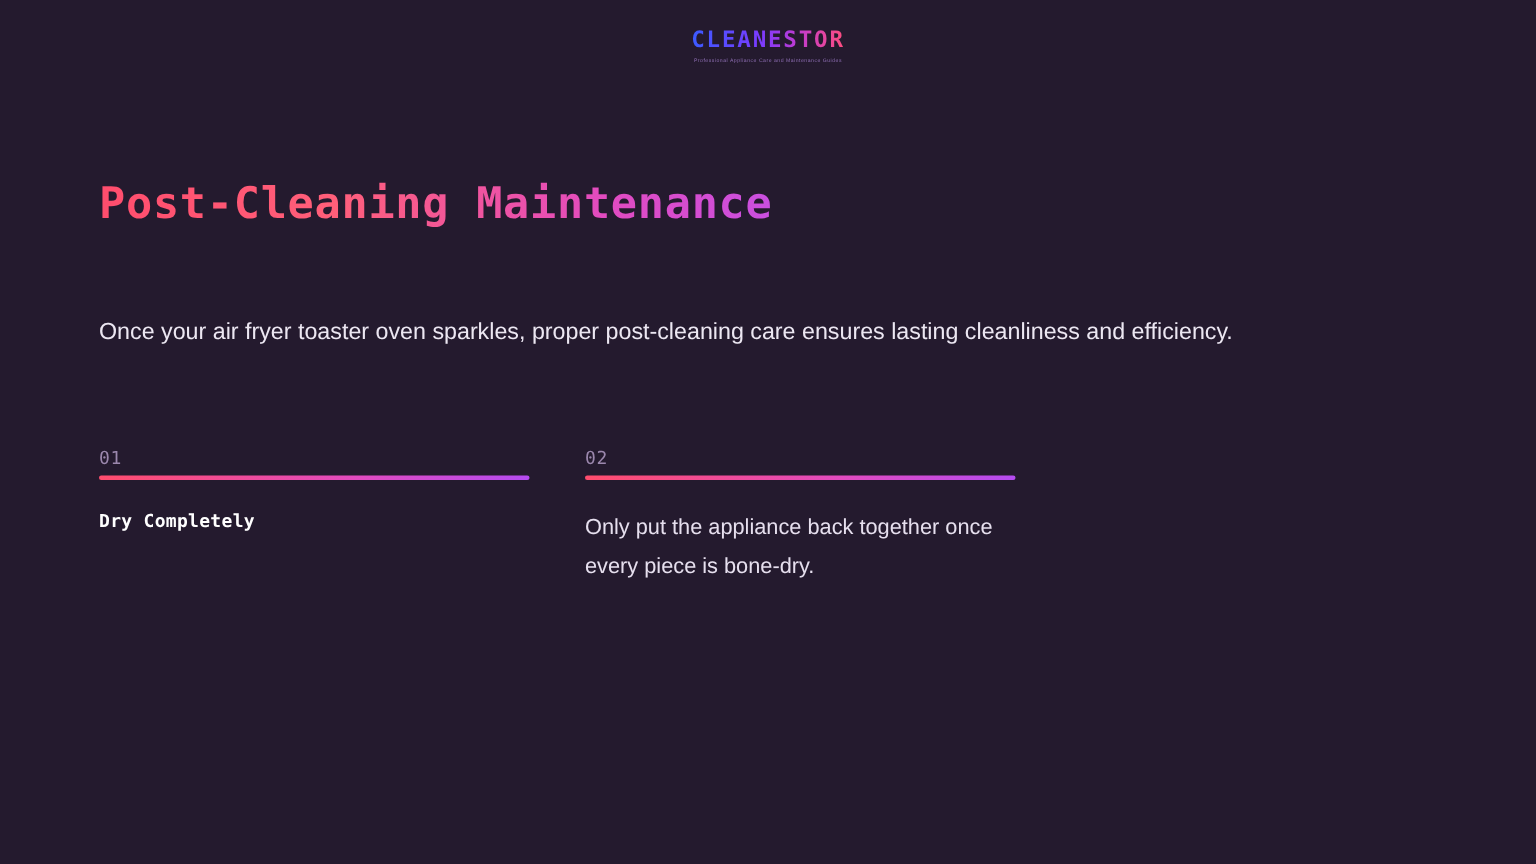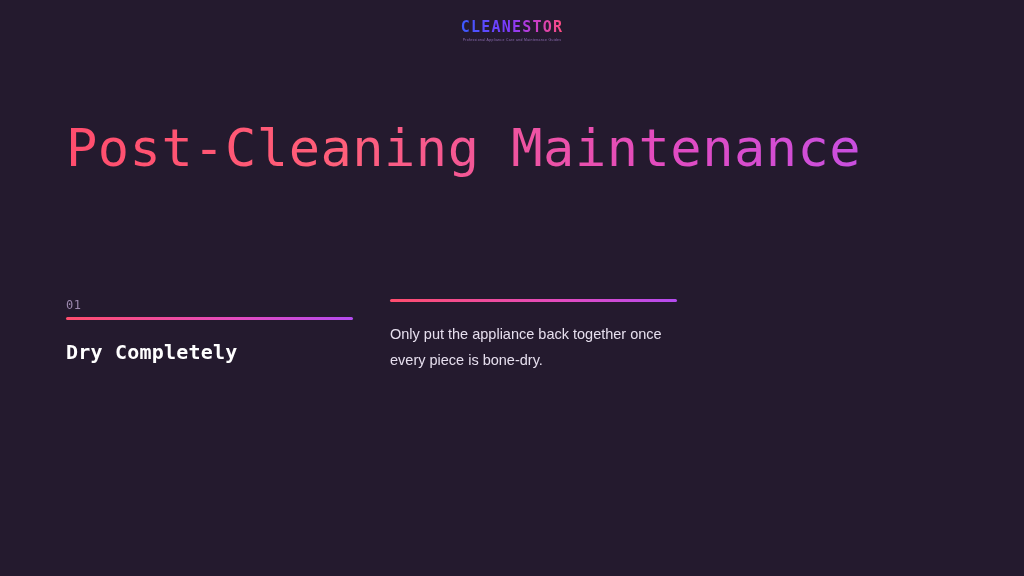--- a/index.html
+++ b/index.html
@@ -50,22 +50,22 @@
     display: block;
     line-height: 1;
   }
 
   
   .headline {
     position: absolute;
     left: 66px;
     top: 120px;
     font-family: "DejaVu Sans Mono", monospace;
-    font-size: 52px;
-    font-weight: normal;
+    font-size: 29px;
+    font-weight: bold;
     letter-spacing: 0.5px;
     line-height: 1.1;
     background: linear-gradient(90deg, #ff4d6d 0%, #ff5f7a 35%, #e24bc0 75%, #c94fe0 100%);
     -webkit-background-clip: text;
     background-clip: text;
     color: transparent;
   }
 
   .subhead {
     position: absolute;
@@ -100,21 +100,21 @@
   }
   .col-rule {
     height: 3px;
     width: 100%;
     border-radius: 2px;
     background: linear-gradient(90deg, #ff4d6d 0%, #e24bc0 60%, #b44bf0 100%);
     margin-bottom: 20px;
   }
   .col-title {
     font-family: "DejaVu Sans Mono", monospace;
-    font-size: 20px;
+    font-size: 12px;
     font-weight: bold;
     color: #ffffff;
     margin-bottom: 13px;
     letter-spacing: .2px;
   }
   .col-body {
     font-size: 14.5px;
     line-height: 1.78;
     color: #e6dfee;
   }
@@ -124,29 +124,31 @@
 
 <div class="slide">
 
   <div class="brand">
     <span class="brand-word">CLEANESTOR</span>
     <span class="brand-sub">Professional Appliance Care and Maintenance Guides</span>
   </div>
 
   <h1 class="headline">Post-Cleaning Maintenance</h1>
 
+  <p class="subhead">Once your air fryer toaster oven sparkles, proper post-cleaning care ensures lasting cleanliness and efficiency.</p>
 
   <div class="columns">
 
     <div class="col">
       <div class="col-num">01</div>
       <div class="col-rule"></div>
       <div class="col-title">Dry Completely</div>
     </div>
 
     <div class="col">
+      <div class="col-num">02</div>
       <div class="col-rule"></div>
       <div class="col-body">Only put the appliance back together once every piece is bone-dry.</div>
     </div>
 
 
   </div>
 </div>
 
 </body></html>

